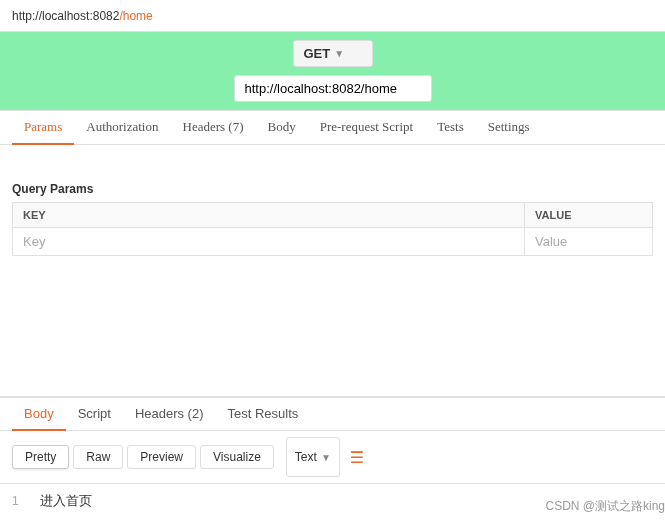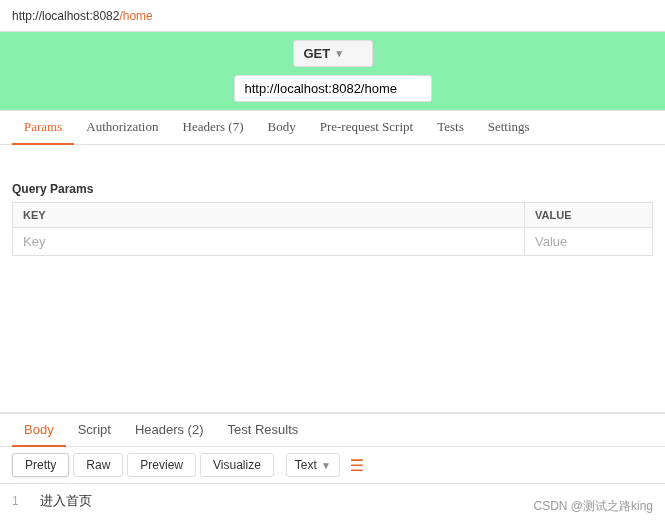--- a/index.html
+++ b/index.html
@@ -170,21 +170,21 @@
       border: 1px solid #ccc;
       font-weight: 500;
       box-shadow: 0 1px 3px rgba(0,0,0,0.1);
     }
     .type-selector {
       display: flex;
       align-items: center;
       gap: 4px;
       border: 1px solid #ddd;
       border-radius: 3px;
-      padding: 4px 8px;
+      padding: 12px 8px;
       margin-left: 8px;
       font-size: 12px;
       cursor: pointer;
       background: #fff;
     }
     .filter-icon {
       margin-left: 6px;
       cursor: pointer;
       color: #e8672a;
       font-size: 16px;
@@ -206,21 +206,21 @@
       min-width: 16px;
     }
     .line-content {
       color: #333;
     }
 
     
     .footer {
       position: absolute;
       bottom: 8px;
-      right: 12px;
+      right: 0;
       font-size: 12px;
       color: #999;
     }
 
     .main-layout {
       display: flex;
       flex-direction: column;
       height: 518px;
     }
     .middle-area {

